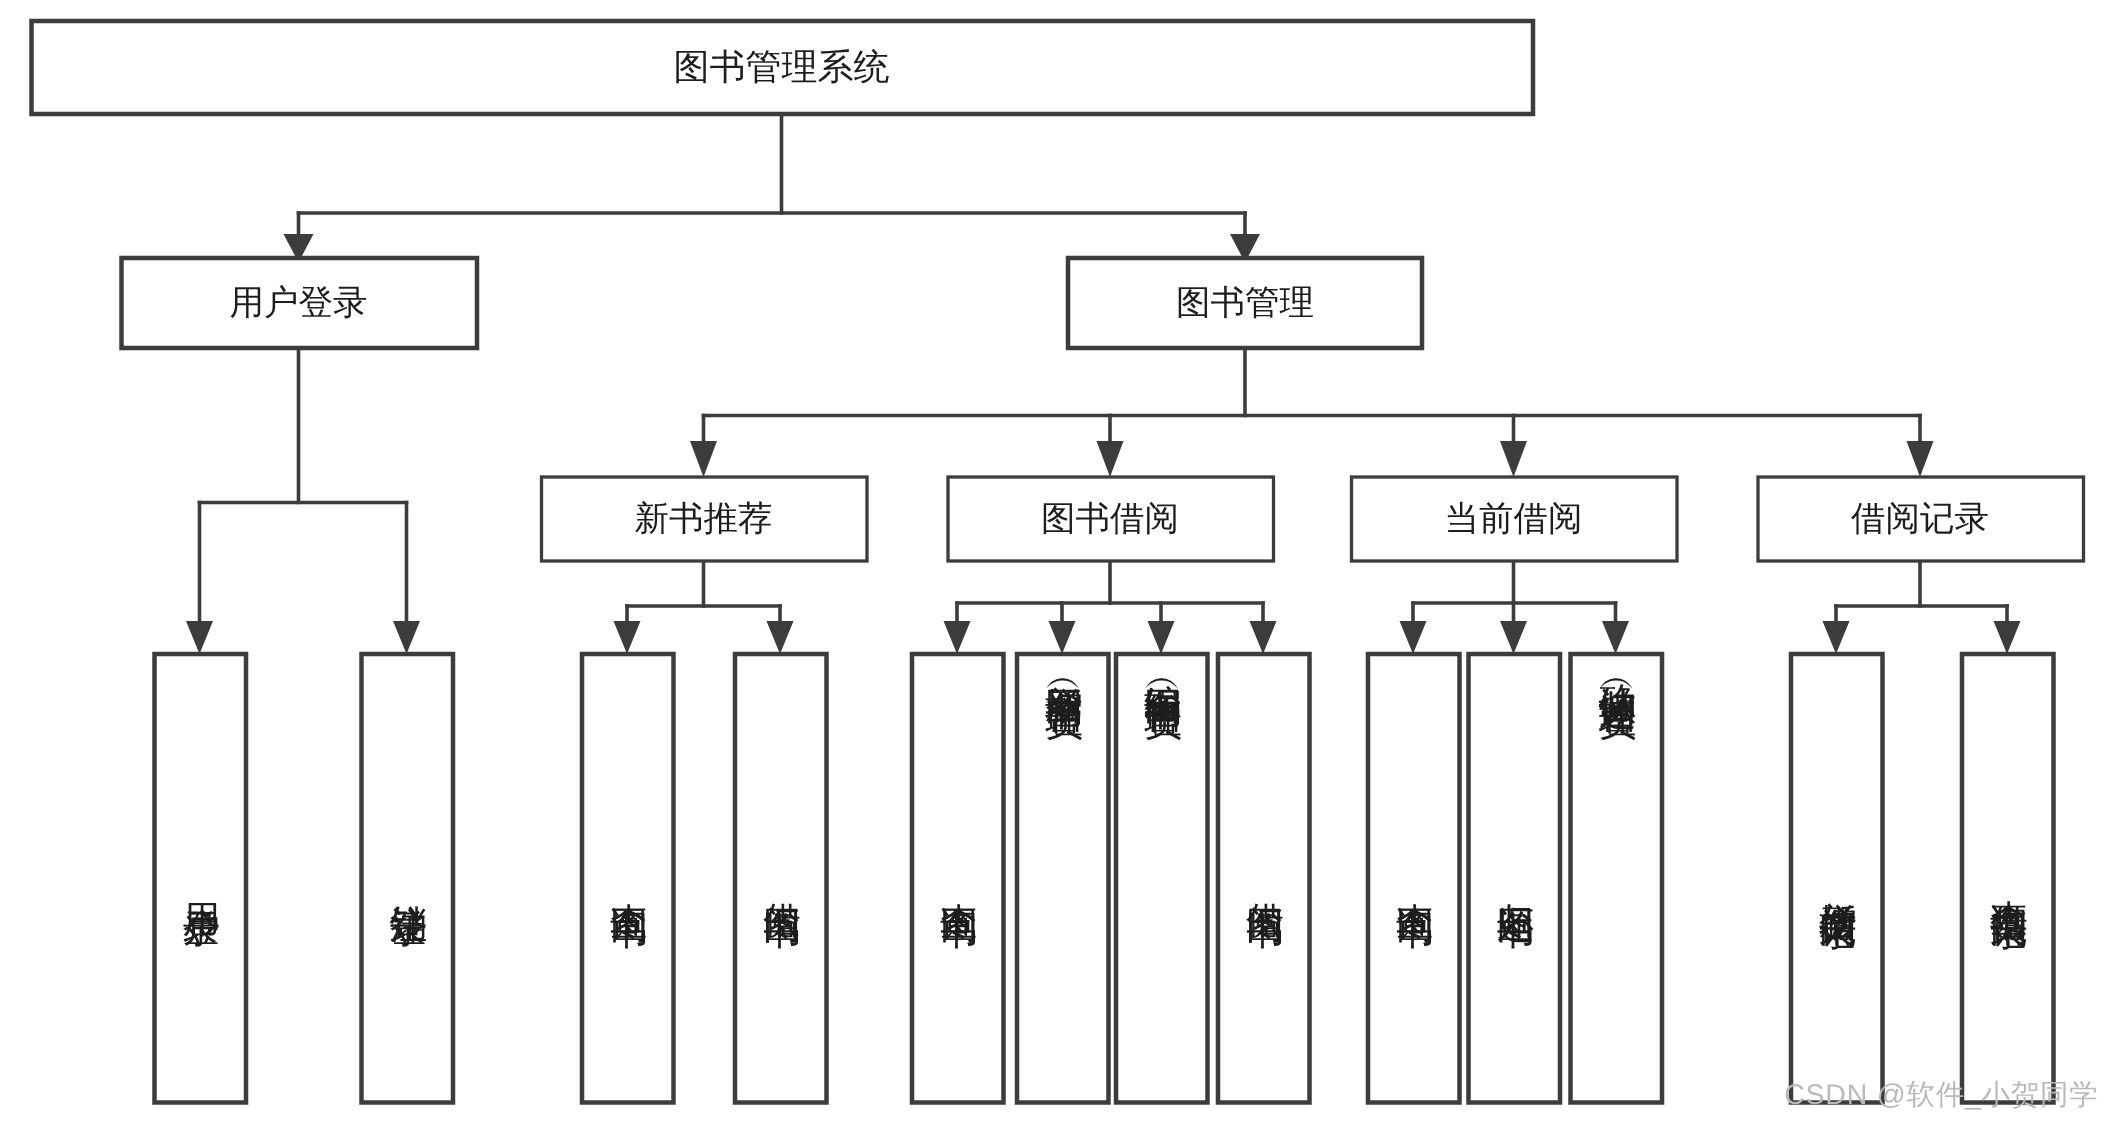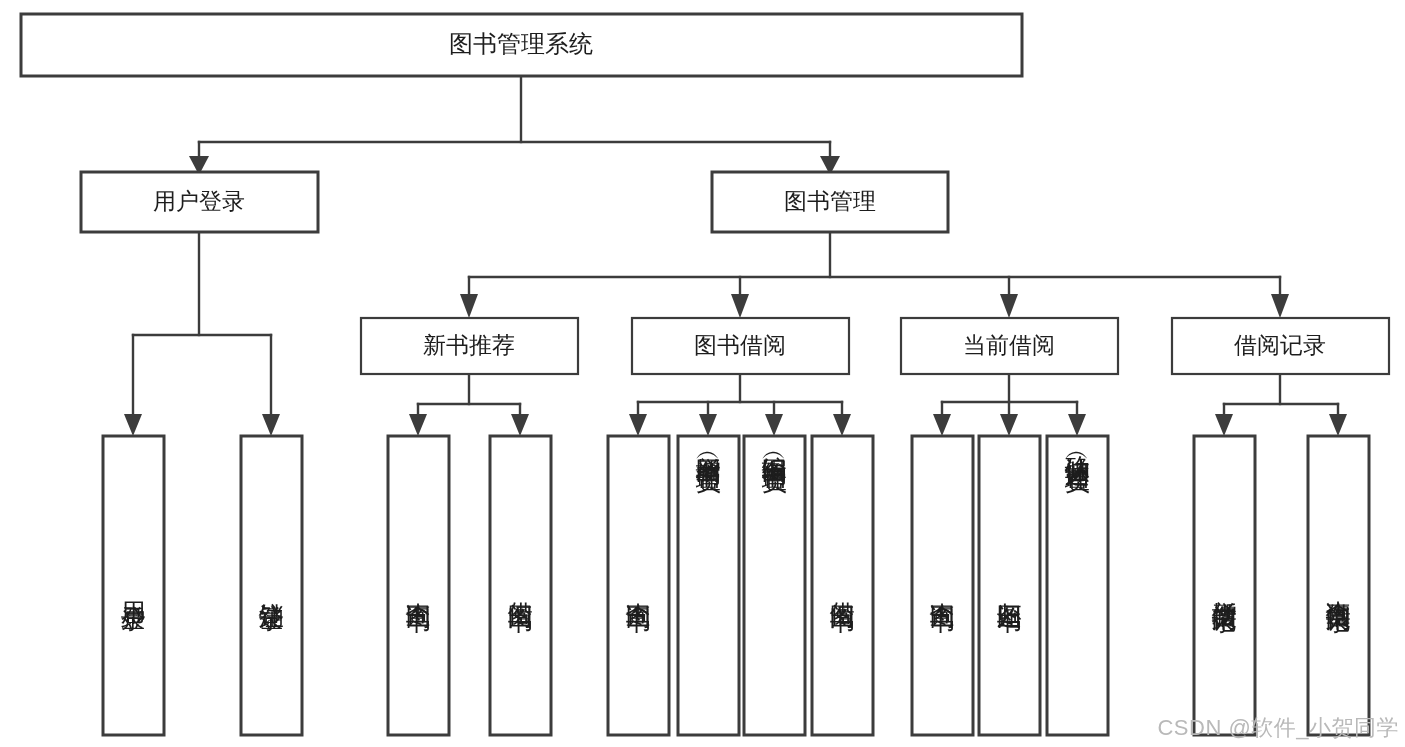--- a/index.html
+++ b/index.html
@@ -75,21 +75,21 @@
     line-height: 1.06;
     letter-spacing: 2px;
     color: #1d1d1d;
     white-space: nowrap;
   }
   .watermark {
     position: absolute;
     right: 6px;
     bottom: 4px;
     font-family: "Liberation Sans", "DejaVu Sans", sans-serif;
-    font-size: 22px;
+    font-size: 19px;
     color: #b9b9b9;
     letter-spacing: 0.5px;
     white-space: nowrap;
   }
 </style>
 </head>
 <body>
 
 <div id="diagram-root">
 

